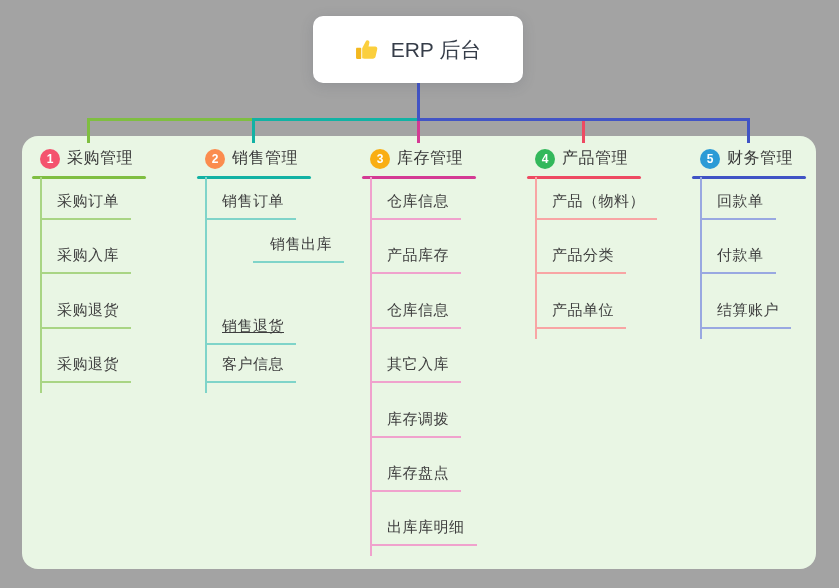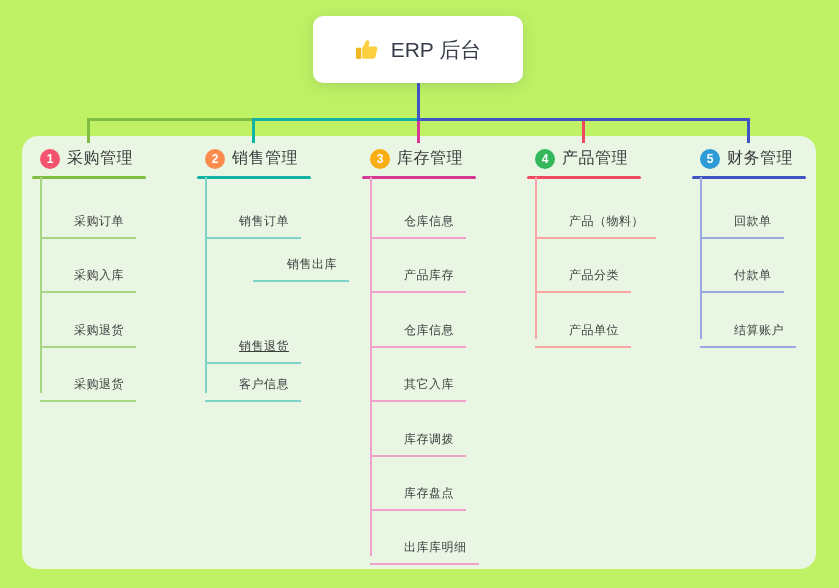--- a/index.html
+++ b/index.html
@@ -1,17 +1,17 @@
 <!DOCTYPE html>
 <html><head>
 <meta charset="utf-8">
 <style>
   html,body { margin:0; padding:0; background:#ffffff; }
   body { font-family:"Liberation Sans","DejaVu Sans",sans-serif; }
-  .stage { position:relative; width:839px; height:588px; background:#bef264; overflow:hidden; }
+  .stage { position:relative; width:839px; height:588px; background:#a3a3a3; overflow:hidden; }
 
   .panel { position:absolute; left:22px; top:136px; width:794px; height:433px;
            background:#e9f6e4; border-radius:16px; }
 
   .root-card { position:absolute; left:313px; top:16px; width:210px; height:67px;
                background:#fff; border-radius:10px;
                box-shadow:0 3px 14px rgba(60,70,90,.16), 0 0 1px rgba(60,70,90,.10);
                display:flex; align-items:center; justify-content:center; gap:11px;
                font-size:21px; font-weight:500; color:#363d49; cursor:pointer; }
   .root-card .thumb { display:flex; align-items:center; }
@@ -21,23 +21,23 @@
   .branch { position:absolute; top:148px; }
   .branch-head { position:absolute; left:0; top:0; display:flex; align-items:center;
                  gap:7px; white-space:nowrap; cursor:pointer; }
   .badge { width:20px; height:20px; border-radius:50%; color:#fff; font-size:12px;
            font-weight:bold; display:flex; align-items:center; justify-content:center; }
   .branch-label { font-size:16px; color:#3a3a3a; letter-spacing:0.5px; }
   .branch-underline { position:absolute; left:-8px; top:28px; width:114px; height:3px;
                       border-radius:2px; }
   .branch-vline { position:absolute; left:0; top:29px; width:2px; }
 
-  .child { position:absolute; left:0; height:62px; box-sizing:border-box;
-           display:flex; align-items:flex-end; padding:0 12px 7px 34px;
-           font-size:12px; color:#3f3f3f; white-space:nowrap;
+  .child { position:absolute; left:0; height:43px; box-sizing:border-box;
+           display:flex; align-items:flex-end; padding:0 12px 7px 17px;
+           font-size:15px; color:#3f3f3f; white-space:nowrap;
            border-bottom:2px solid transparent; letter-spacing:0.5px; cursor:pointer; }
 </style>
 </head>
 <body>
 
 <div class="stage">
   <div class="panel"></div>
 
   <div id="connectors">
       <div class="vline" style="left: 417px; top: 83px; width: 3px; height: 38px; background: rgb(66, 84, 197);"></div>

